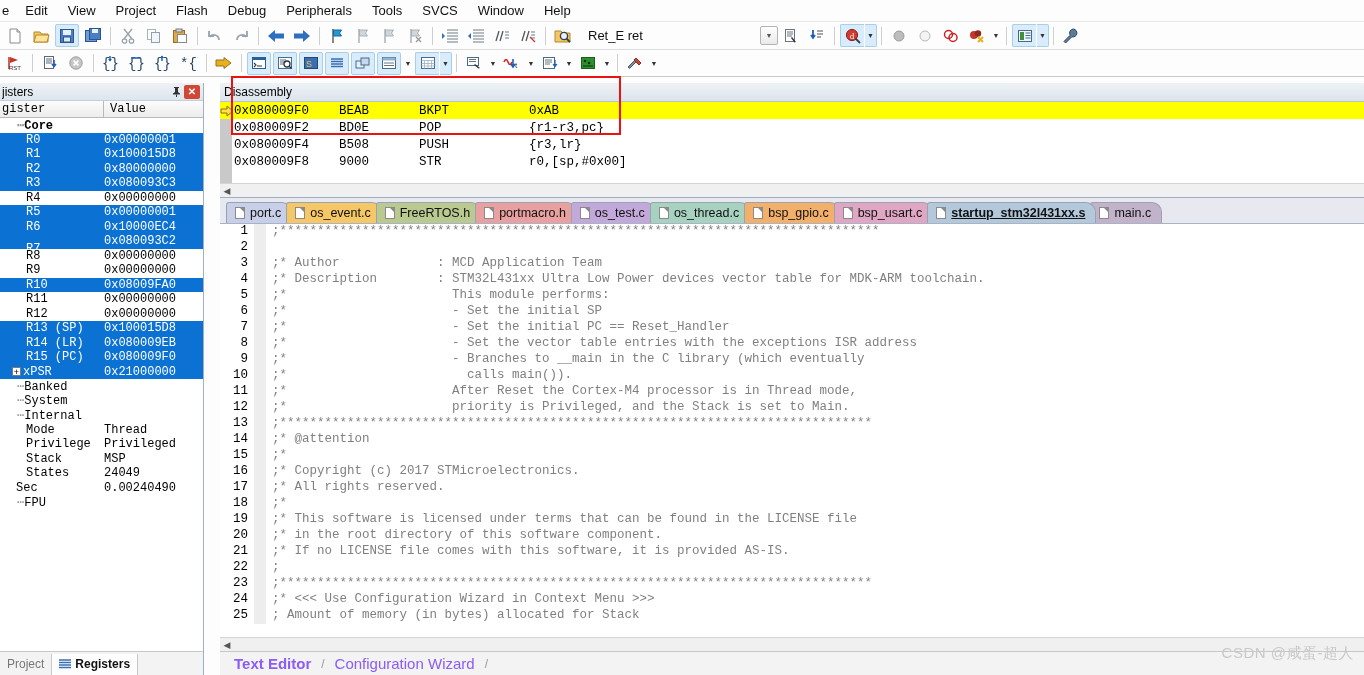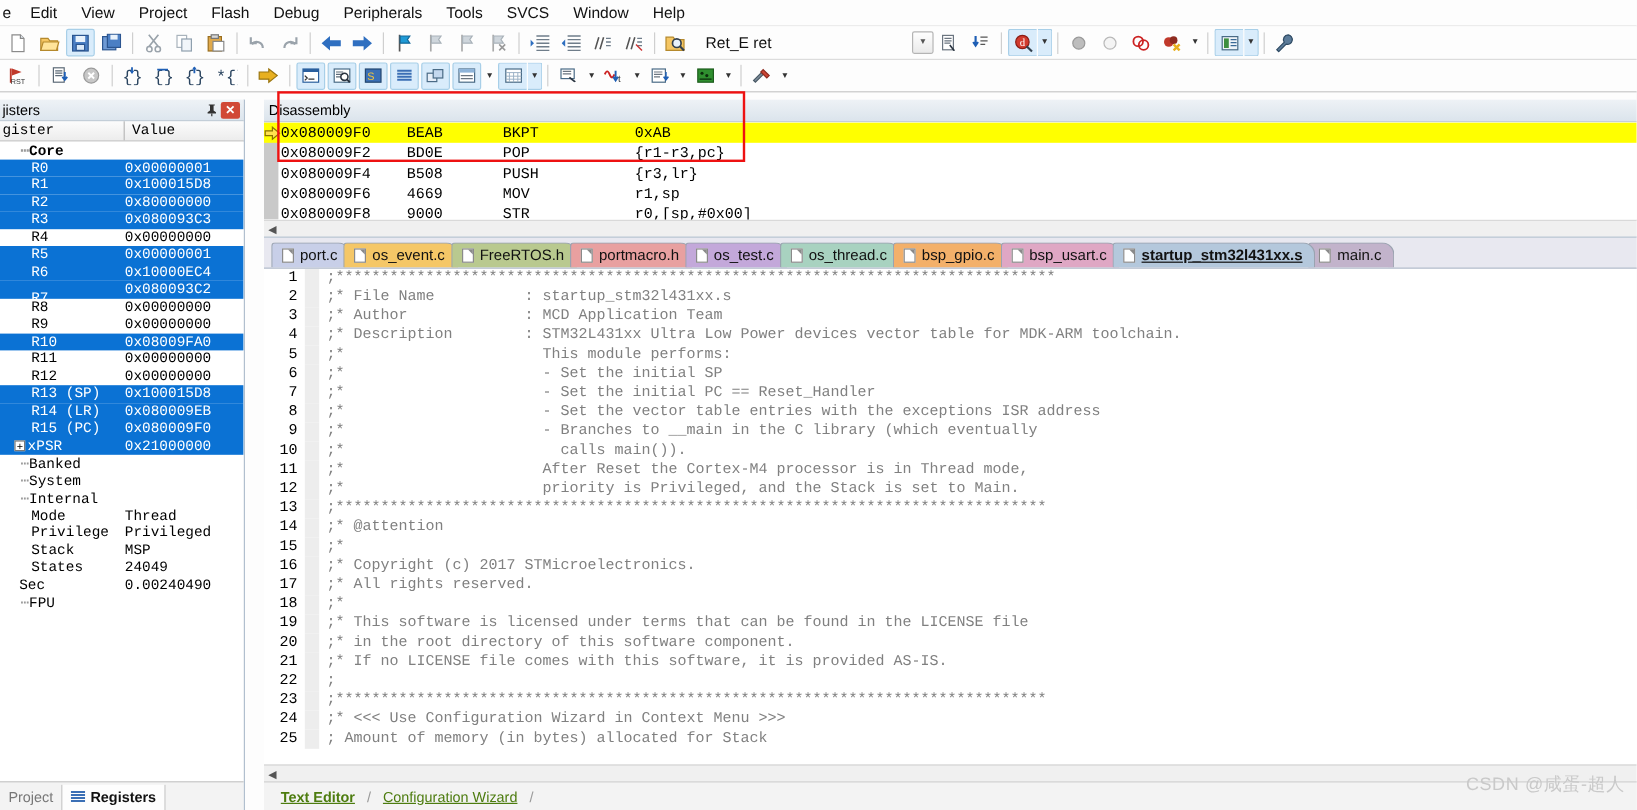--- a/index.html
+++ b/index.html
@@ -223,23 +223,22 @@
   }
   .lgut { width: 12px; background: #ededed; flex:0 0 auto; }
   .ctext { color:#808080; padding-left: 6px; }
   .editor-hscroll { height:14px; background:#f0f0f0; border-top:1px solid #d4d4d4; display:flex; align-items:center; }
 
   .bottomtabs {
     height: 24px; background:#f3f3f3; border-top:1px solid #c8c8c8;
     display:flex; align-items:center; padding-left: 4px;
   }
   .bt {
-    font-size:12px; padding: 2px 10px; color:#4d7c0f;
+    font-size:15px; padding: 2px 10px; color:#8b5cf6;
     position:relative;
-    text-decoration:underline;
   }
   .bt.active { font-weight:bold; }
   .bt-sep { color:#999; }
 
   .watermark {
     position:absolute; right:10px; bottom:12px;
     color:#c9c9c9; font-size:15px; letter-spacing:0.5px;
     pointer-events:none; user-select:none;
   }
 
@@ -802,26 +801,20 @@
             <span class="mnem">POP</span>
             <span class="ops">{r1-r3,pc}</span>
           </div>
           <div class="dline">
             <span class="addr">0x080009F4</span>
             <span class="code">B508</span>
             <span class="mnem">PUSH</span>
             <span class="ops">{r3,lr}</span>
           </div>
           <div class="dline">
-            <span class="addr">0x080009F6</span>
-            <span class="code">4669</span>
-            <span class="mnem">MOV</span>
-            <span class="ops">r1,sp</span>
-          </div>
-          <div class="dline">
             <span class="addr">0x080009F8</span>
             <span class="code">9000</span>
             <span class="mnem">STR</span>
             <span class="ops">r0,[sp,#0x00]</span>
           </div>
 
         </div>
         <div class="disasm-hscroll">
           <div class="hs-arrow">◀</div>
         </div>
@@ -867,21 +860,21 @@
         <div class="ftab" style="background:#c2b3cb;">
           <span class="tab-fileicon"></span>
           <span>main.c</span>
         </div>
       </div>
 
       <div class="editor">
         <div class="editor-scroll">
           <div class="code-area">
             <div class="cline"><span class="lnum">1</span><span class="lgut"></span><span class="ctext">;********************************************************************************</span></div>
-            <div class="cline"><span class="lnum">2</span><span class="lgut"></span><span class="ctext">;* File Name          : startup_stm32l431xx.s</span></div>
+            <div class="cline"><span class="lnum">2</span><span class="lgut"></span></div>
             <div class="cline"><span class="lnum">3</span><span class="lgut"></span><span class="ctext">;* Author             : MCD Application Team</span></div>
             <div class="cline"><span class="lnum">4</span><span class="lgut"></span><span class="ctext">;* Description        : STM32L431xx Ultra Low Power devices vector table for MDK-ARM toolchain.</span></div>
             <div class="cline"><span class="lnum">5</span><span class="lgut"></span><span class="ctext">;*                      This module performs:</span></div>
             <div class="cline"><span class="lnum">6</span><span class="lgut"></span><span class="ctext">;*                      - Set the initial SP</span></div>
             <div class="cline"><span class="lnum">7</span><span class="lgut"></span><span class="ctext">;*                      - Set the initial PC == Reset_Handler</span></div>
             <div class="cline"><span class="lnum">8</span><span class="lgut"></span><span class="ctext">;*                      - Set the vector table entries with the exceptions ISR address</span></div>
             <div class="cline"><span class="lnum">9</span><span class="lgut"></span><span class="ctext">;*                      - Branches to __main in the C library (which eventually</span></div>
             <div class="cline"><span class="lnum">10</span><span class="lgut"></span><span class="ctext">;*                        calls main()).</span></div>
             <div class="cline"><span class="lnum">11</span><span class="lgut"></span><span class="ctext">;*                      After Reset the Cortex-M4 processor is in Thread mode,</span></div>
             <div class="cline"><span class="lnum">12</span><span class="lgut"></span><span class="ctext">;*                      priority is Privileged, and the Stack is set to Main.</span></div>

